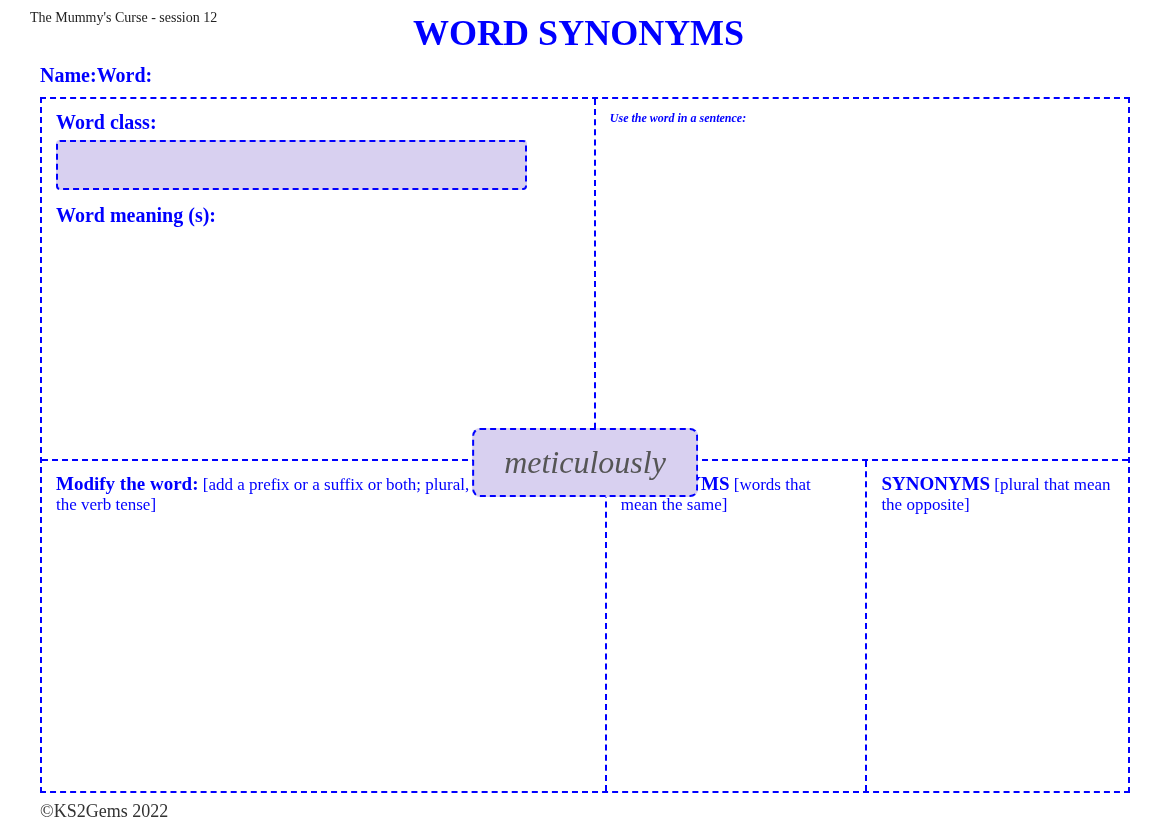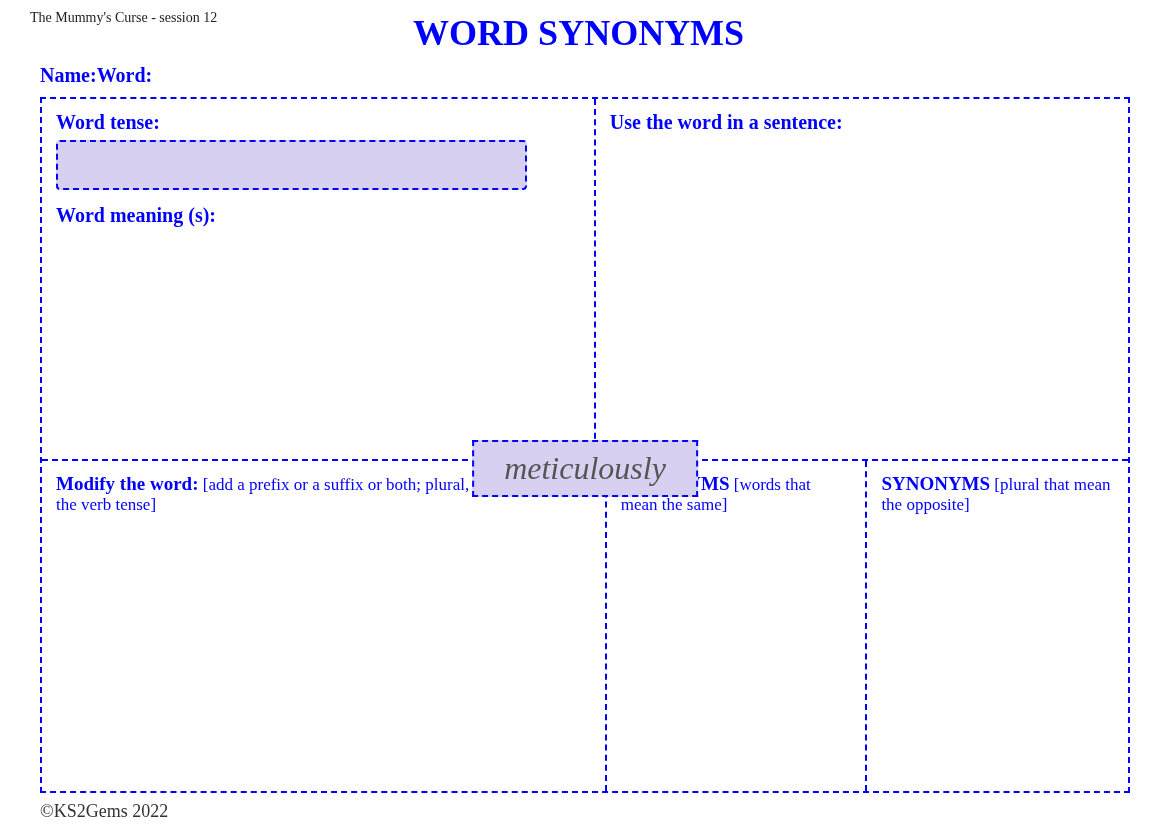--- a/index.html
+++ b/index.html
@@ -96,40 +96,41 @@
     }
 
     .word-meaning-label {
       font-size: 20px;
       font-weight: bold;
       color: #00f;
       margin-bottom: 17px;
     }
 
     .use-word-label {
-      font-size: 20px;
+      font-size: 12px;
       font-weight: bold;
       color: #00f;
       margin-bottom: 24px;
+      font-style: italic;
     }
 
     
     .featured-word-container {
       position: absolute;
       bottom: -38px;
       left: 50%;
       transform: translateX(-50%);
       z-index: 10;
     }
 
     .featured-word-box {
       background: #d8d0f0;
       border: 2px dashed #00f;
-      border-radius: 0;
-      padding: 8px 30px;
+      border-radius: 8px;
+      padding: 14px 30px;
       font-size: 32px;
       color: #555;
       font-style: italic;
       font-family: 'Comic Sans MS', cursive;
       white-space: nowrap;
     }
 
     
     .bottom-section {
       display: flex;
@@ -190,21 +191,21 @@
 <div class="name-date-row">
   <span class="name-label">Name:</span>
   <span class="date-label">Word:</span>
 </div>
 
 <div class="main-grid-outer">
 
   <div class="top-section">
 
     <div class="left-panel">
-      <div class="word-class-label">Word tense:</div>
+      <div class="word-class-label">Word class:</div>
       <div class="word-class-box"></div>
       <div class="word-meaning-label">Word meaning (s):</div>
     </div>
 
     <div class="right-panel">
       <div class="use-word-label">Use the word in a sentence:</div>
     </div>
 
     <div class="featured-word-container">
       <div class="featured-word-box">meticulously</div>

